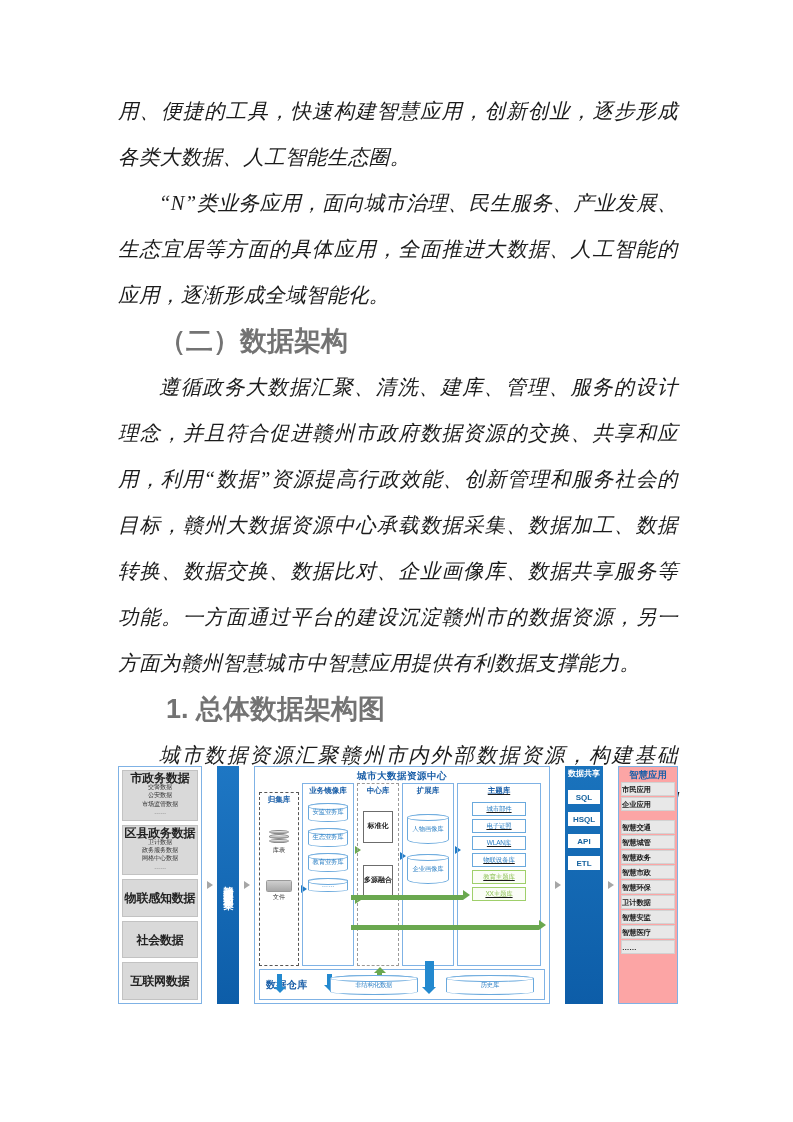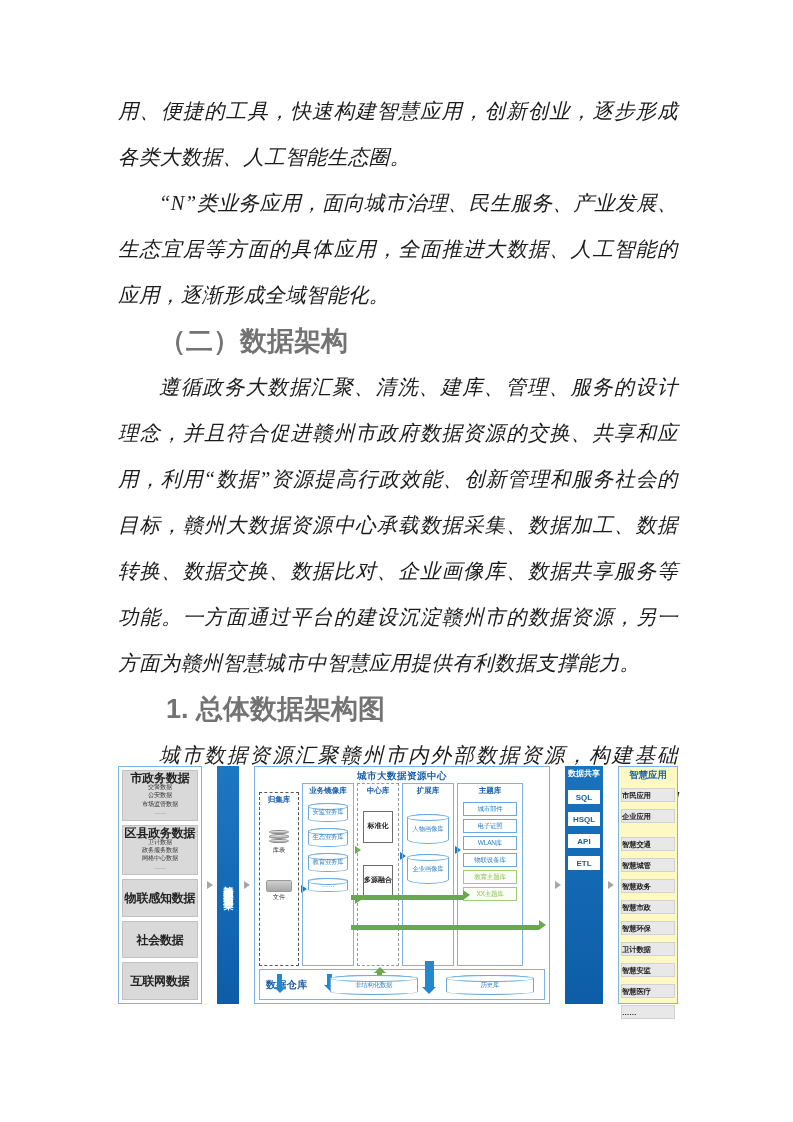--- a/index.html
+++ b/index.html
@@ -186,21 +186,21 @@
     margin-bottom: 3px;
     letter-spacing: -0.1px;
   }
   .lane.dashed { border: 1px dashed #555; width: 40px; margin-top: 9px; }
   .lane.solid-blue { border: 1px solid #7fb2e5; }
   .lane.dashed-gray { border: 1px dashed #9a9a9a; width: 42px;}
 
   .lane-w-bus { width: 52px; }
   .lane-w-base { width: 66px; }
   .lane-w-ext  { width: 52px; }
-  .lane-w-topic{ width: 66px; }
+  .lane-w-topic{ width: 84px; text-decoration: underline; }
 
   
   .cyl {
     position: relative;
     border: 1px solid #6aa9dd;
     border-radius: 50% / 16%;
     background: #fff;
     color: #2b7fc4;
     font-size: 6.4px;
     line-height: 7.6px;
@@ -408,26 +408,26 @@
     padding: 2.5px 0;
     box-sizing: border-box;
     margin-top: 6px;
     font-family: "Liberation Sans", "DejaVu Sans", sans-serif;
   }
 
   
   .col-apps {
     width: 60px;
     border: 1px solid #7fb2e5;
-    background: #fef9c3;
+    background: #fca5a5;
     box-sizing: border-box;
     padding: 2px 2px;
     display: flex;
     flex-direction: column;
-    gap: 7px;
+    gap: 1px;
   }
   .apps-title {
     color: #1b5fa8;
     font-weight: bold;
     font-size: 9.4px;
     line-height: 12px;
     text-align: center;
   }
   .app-chip {
     background: #e8e8e8;

